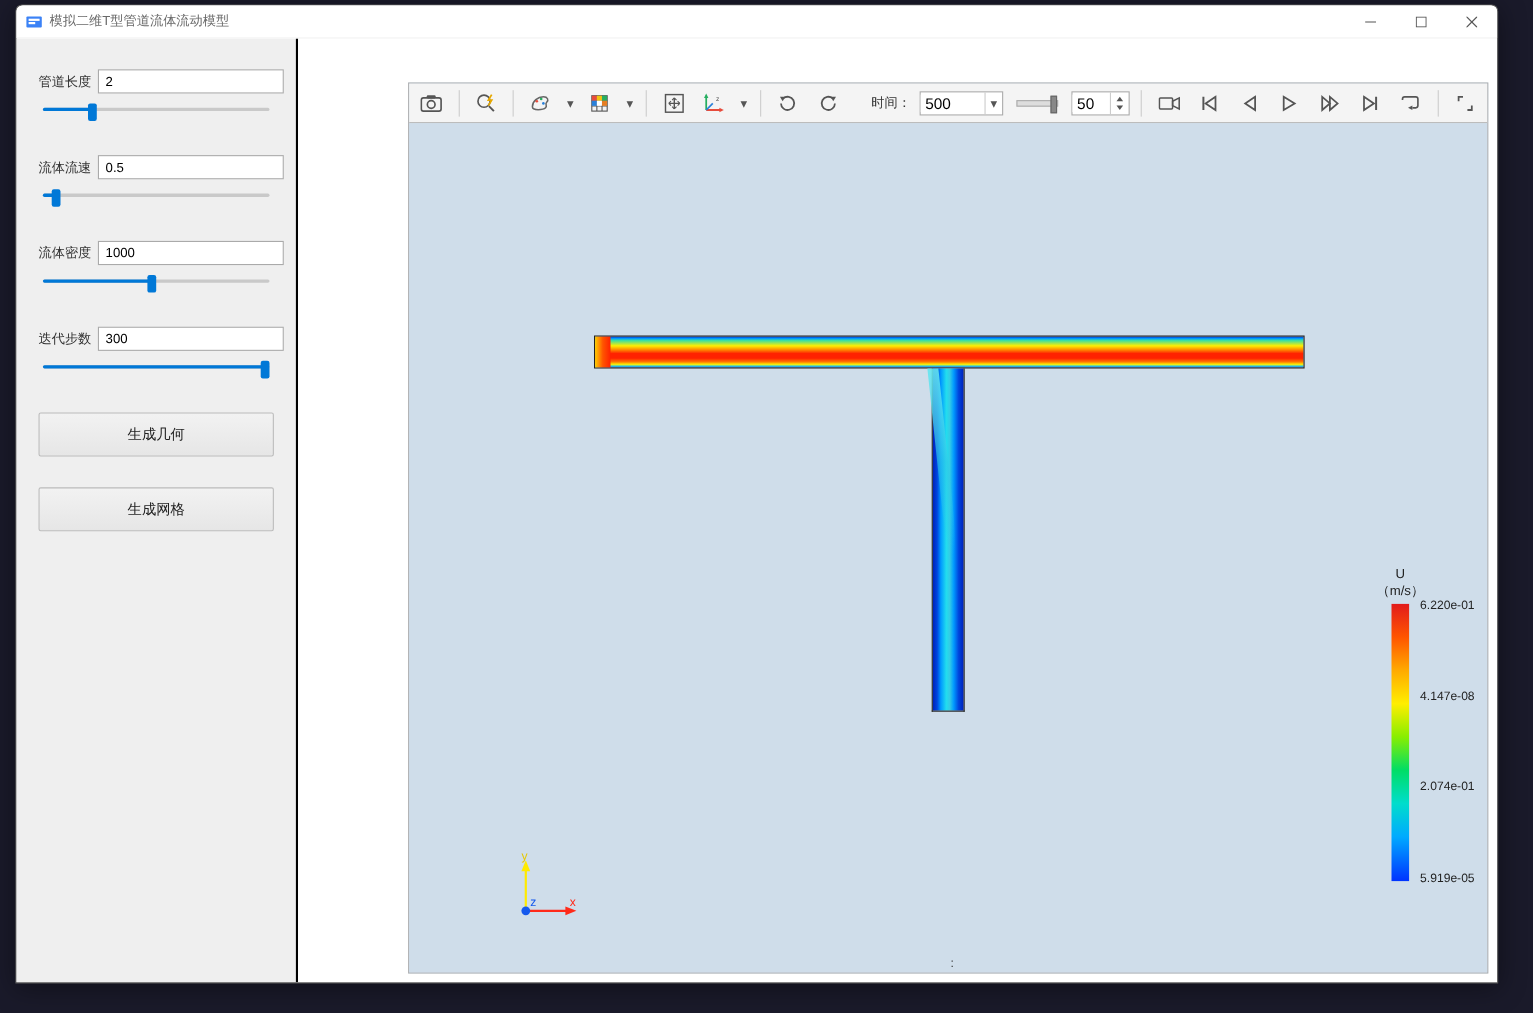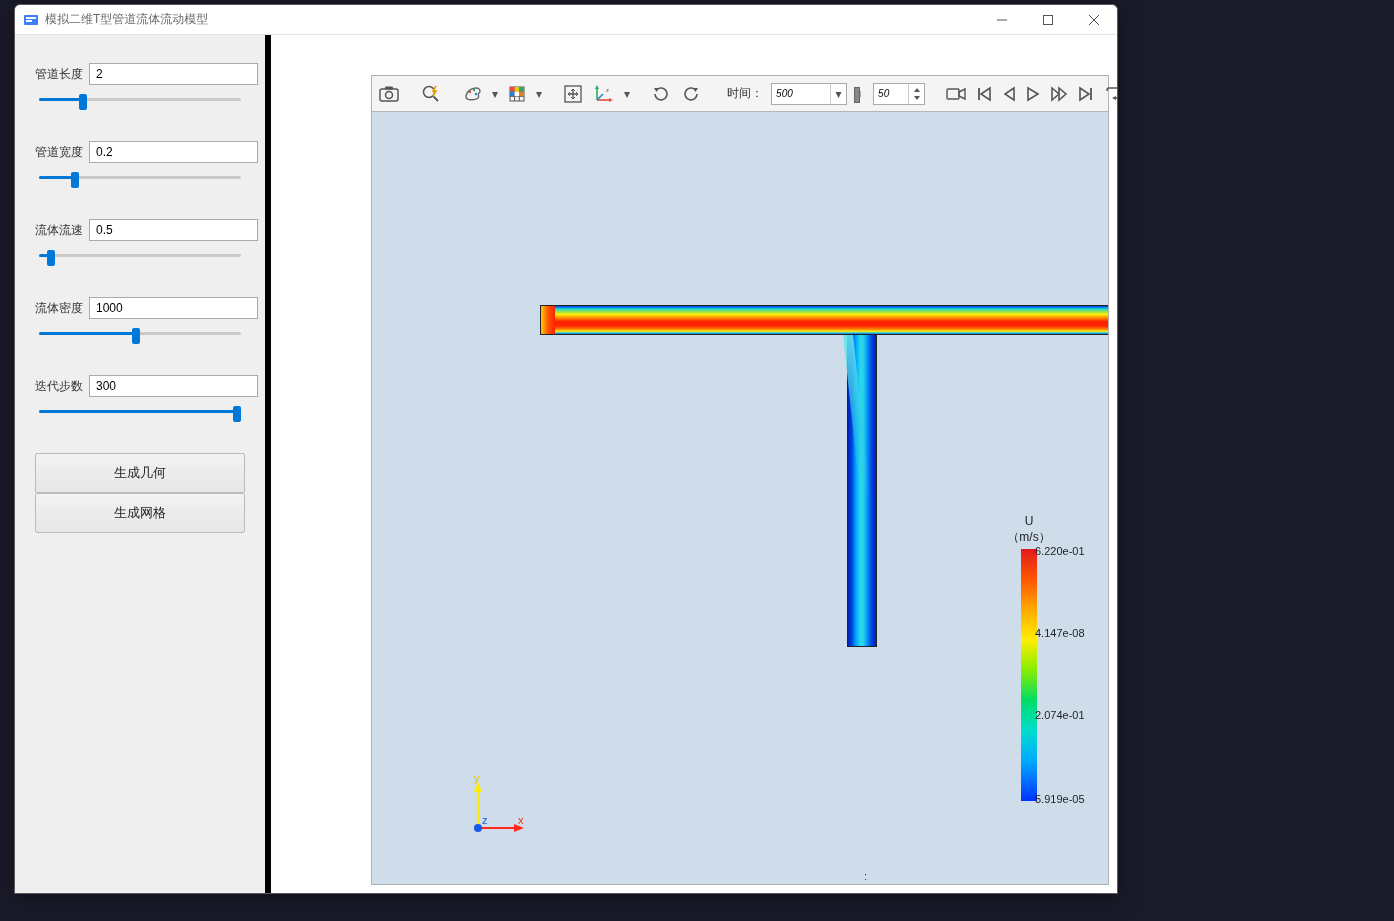--- a/index.html
+++ b/index.html
@@ -8,21 +8,21 @@
     background: #1a1a2a;
     width: 1394px;
     height: 921px;
     overflow: hidden;
     font-size: 12px;
     color: #333;
   }
   .window {
     position: absolute;
     left: 14px; top: 4px;
-    width: 1104px; height: 890px;
+    width: 1348px; height: 890px;
     background: #fff;
     border: 1px solid #5a5a5a;
     border-radius: 6px 6px 0 0;
     box-shadow: 0 4px 24px rgba(0,0,0,.4);
     display: flex;
     flex-direction: column;
   }
   
   .titlebar {
     height: 30px;
@@ -47,21 +47,21 @@
 
   
   .body {
     flex: 1;
     display: flex;
     overflow: hidden;
   }
   .sidebar {
     width: 256px;
     background: #efefef;
-    border-right: 6px solid #000000;
+    border-right: 2px solid #000000;
     padding: 28px 20px 0 20px;
   }
   .param-row {
     margin-bottom: 36px;
   }
   .param-row .top {
     display: flex; align-items: center; gap: 6px;
     margin-bottom: 8px;
   }
   .param-row label {
@@ -95,20 +95,21 @@
   .slider .thumb {
     position: absolute; top: 1px;
     width: 8px; height: 16px;
     background: #0078d7; border-radius: 2px;
     transform: translateX(-50%);
   }
   .big-btn {
     display: block;
     width: 100%;
     height: 40px;
+    margin-bottom: 28px;
     background: linear-gradient(#f2f2f2,#e6e6e6);
     border: 1px solid #bcbcbc;
     border-radius: 2px;
     font-size: 13px;
     color: #222;
     cursor: pointer;
   }
 
   
   .main {
@@ -177,21 +178,21 @@
     color:#555;
   }
   .tb-sep { width:1px; height:24px; background:#ccc; margin:0 2px; }
   .tb-dd { width:10px;display:flex;align-items:center;justify-content:center;color:#555;cursor:pointer; }
   .tb-label { font-size:12px; color:#333; margin-left:17px; white-space:nowrap;font-family:Liberation Serif, serif; }
   .tb-combo {
     display:flex;align-items:center;
     border:1px solid #aaa;background:#fff;height:22px;
   }
   .tb-combo input {
-    border:none;outline:none;width:58px;font-size:10px;padding:0 4px;font-style:italic;
+    border:none;outline:none;width:58px;font-size:14px;padding:0 4px;
   }
   .tb-combo .arrow {
     width:16px;height:100%;display:flex;align-items:center;justify-content:center;color:#555;border-left:1px solid #ccc;
   }
   .tb-slider {
     width:40px;height:6px;background:#ddd;border:1px solid #aaa;position:relative;margin:0 4px;
   }
   .tb-slider .t { position:absolute;right:0;top:-5px;width:6px;height:16px;background:#888;border:1px solid #666; }
 
   
@@ -248,21 +249,21 @@
     width:16px; height:252px;
     margin: 4px auto 0 auto;
     background: linear-gradient(to bottom,
       #e21b1b 0%, #ff5500 12%, #ffaa00 24%,
       #ffee00 36%, #88ee00 48%,
       #00dd66 60%, #00ddcc 72%,
       #00aaff 84%, #0033ff 100%);
     position:relative;
   }
   .cscale .ticks { position:absolute; right:-58px; top:0; height:100%; width:60px; }
-  .cscale .ticks span { position:absolute; left:0; font-size:11px; color:#222; white-space:nowrap; }
+  .cscale .ticks span { position:absolute; left:12px; font-size:11px; color:#222; white-space:nowrap; }
   .cscale .title { font-size:12px; line-height:1.3; }
   .status-dot {
     position:absolute; left:492px; bottom:2px; font-size:11px; color:#333;
   }
 </style>
 </head>
 <body>
 
 <div class="window">
 
@@ -304,31 +305,20 @@
           <label>管道长度</label>
           <input type="text" value="2" style="">
         </div>
         <div class="slider">
           <div class="track"></div>
             <div class="fill" style="width:22%"></div>
             <div class="thumb" style="left:22%"></div>
         </div>
       </div>
 
-      <div class="param-row">
-        <div class="top">
-          <label>管道宽度</label>
-          <input type="text" value="0.2" style="">
-        </div>
-        <div class="slider">
-          <div class="track"></div>
-            <div class="fill" style="width:18%"></div>
-            <div class="thumb" style="left:18%"></div>
-        </div>
-      </div>
 
       <div class="param-row">
         <div class="top">
           <label>流体流速</label>
           <input type="text" value="0.5" style="">
         </div>
         <div class="slider">
           <div class="track"></div>
             <div class="fill" style="width:6%"></div>
             <div class="thumb" style="left:6%"></div>

